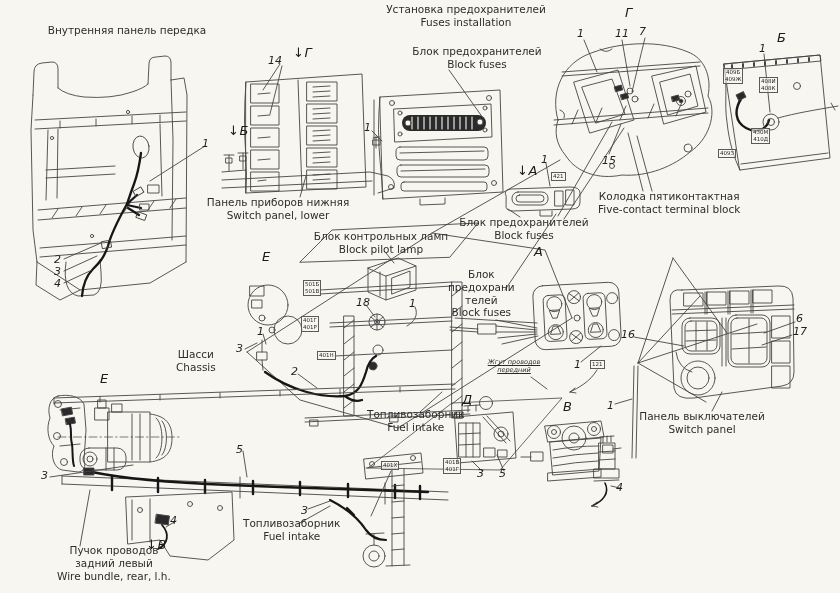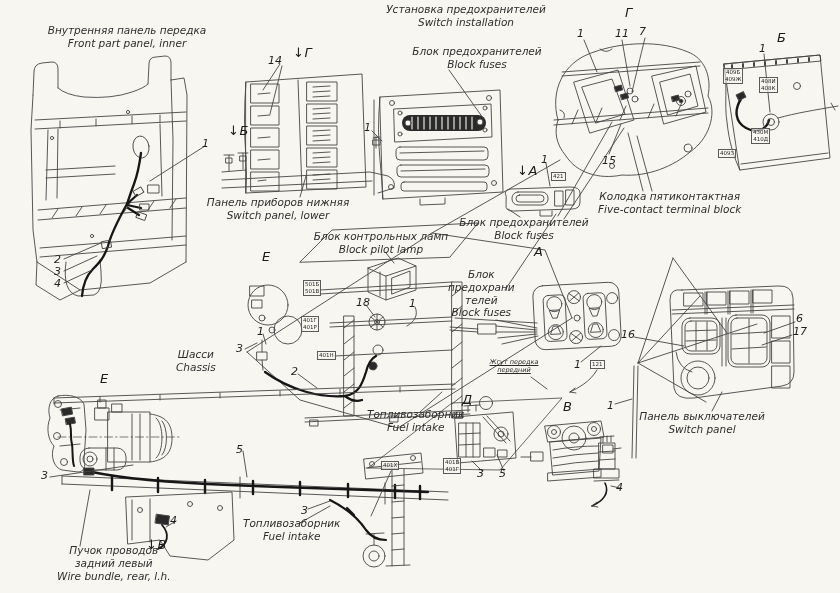--- a/index.html
+++ b/index.html
@@ -3,21 +3,21 @@
 <meta charset="utf-8">
 <style>
   html,body{margin:0;padding:0;background:#e8e8e4;}
   .stage{
     position:relative;width:840px;height:593px;margin:0 auto;
     background:#f7f6f1;overflow:hidden;
     font-family:"DejaVu Sans","Liberation Sans",sans-serif;
   }
   .stage svg{position:absolute;left:0;top:0;}
   .lbl{
-    position:absolute;font-style:italic;font-size:10.5px;line-height:1.22;
+    position:absolute;font-size:10.5px;line-height:1.22;
     color:#2d2d2d;text-align:center;transform:translateX(-50%);white-space:nowrap;
   }
   .lbl.left{transform:none;text-align:center;}
   .num{position:absolute;font-style:italic;font-size:11px;color:#1f1f1f;}
   .view{position:absolute;font-style:italic;font-size:13px;color:#1b1b1b;letter-spacing:.5px;}
   .tag{
     position:absolute;font-size:5.5px;line-height:1.25;color:#2a2a2a;
     border:1px solid #5a5a5a;padding:0 1px;white-space:pre-line;text-align:center;
     background:rgba(247,246,241,.65);
   }
@@ -409,25 +409,24 @@
   </g>
 
   <g>
     <path d="M531,377 L547,389"></path>
   </g>
 </g>
 </svg>
 
 <div class="lbl" style="left:127px;top:24px">
   <div>Внутренняя панель передка</div>
-  <div>Front part panel, inner</div>
 </div>
 <div class="lbl" style="left:466px;top:3px">
   <div>Установка предохранителей</div>
-  <div>Switch installation</div>
+  <div>Fuses installation</div>
 </div>
 <div class="lbl" style="left:477px;top:45px">
   <div>Блок предохранителей</div>
   <div>Block fuses</div>
 </div>
 <div class="lbl" style="left:278px;top:196px">
   <div>Панель приборов нижняя</div>
   <div>Switch panel, lower</div>
 </div>
 <div class="lbl" style="left:524px;top:216px">
@@ -458,21 +457,21 @@
   <div>Панель выключателей</div>
   <div>Switch panel</div>
 </div>
 <div class="lbl left" style="left:243px;top:517px">
   <div>Топливозаборник</div>
   <div>Fuel intake</div>
 </div>
 <div class="lbl left" style="left:57px;top:544px;white-space:pre-line">Пучок проводов
 задний левый
 Wire bundle, rear, l.h.</div>
-<div class="note" style="left:514px;top:358px">Жгут передка
+<div class="note" style="left:514px;top:358px">Жгут проводов
 передний</div>
 
 <span class="num" style="left:268px;top:54px">14</span>
 <span class="num" style="left:202px;top:137px">1</span>
 <span class="num" style="left:54px;top:253px">2</span>
 <span class="num" style="left:54px;top:265px">3</span>
 <span class="num" style="left:54px;top:277px">4</span>
 <span class="num" style="left:364px;top:121px">1</span>
 <span class="num" style="left:577px;top:27px">1</span>
 <span class="num" style="left:615px;top:27px">11</span>

